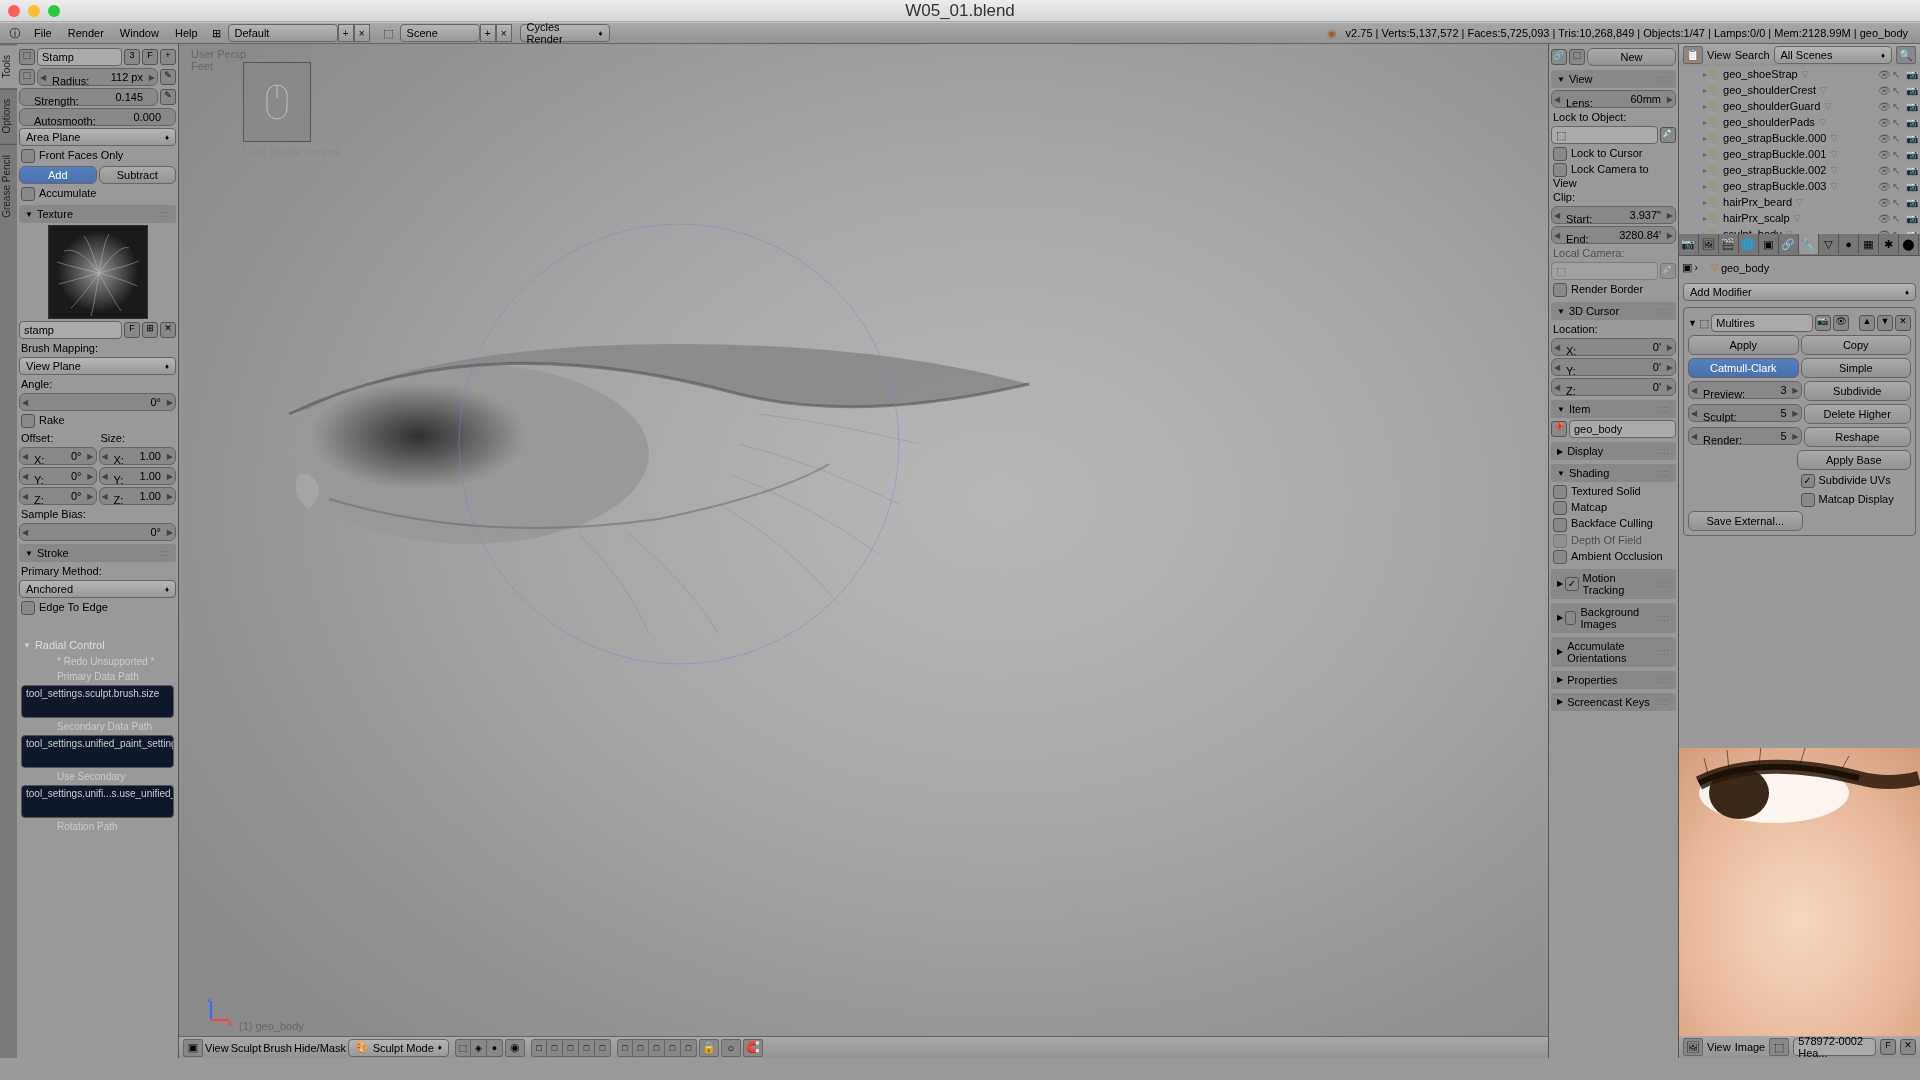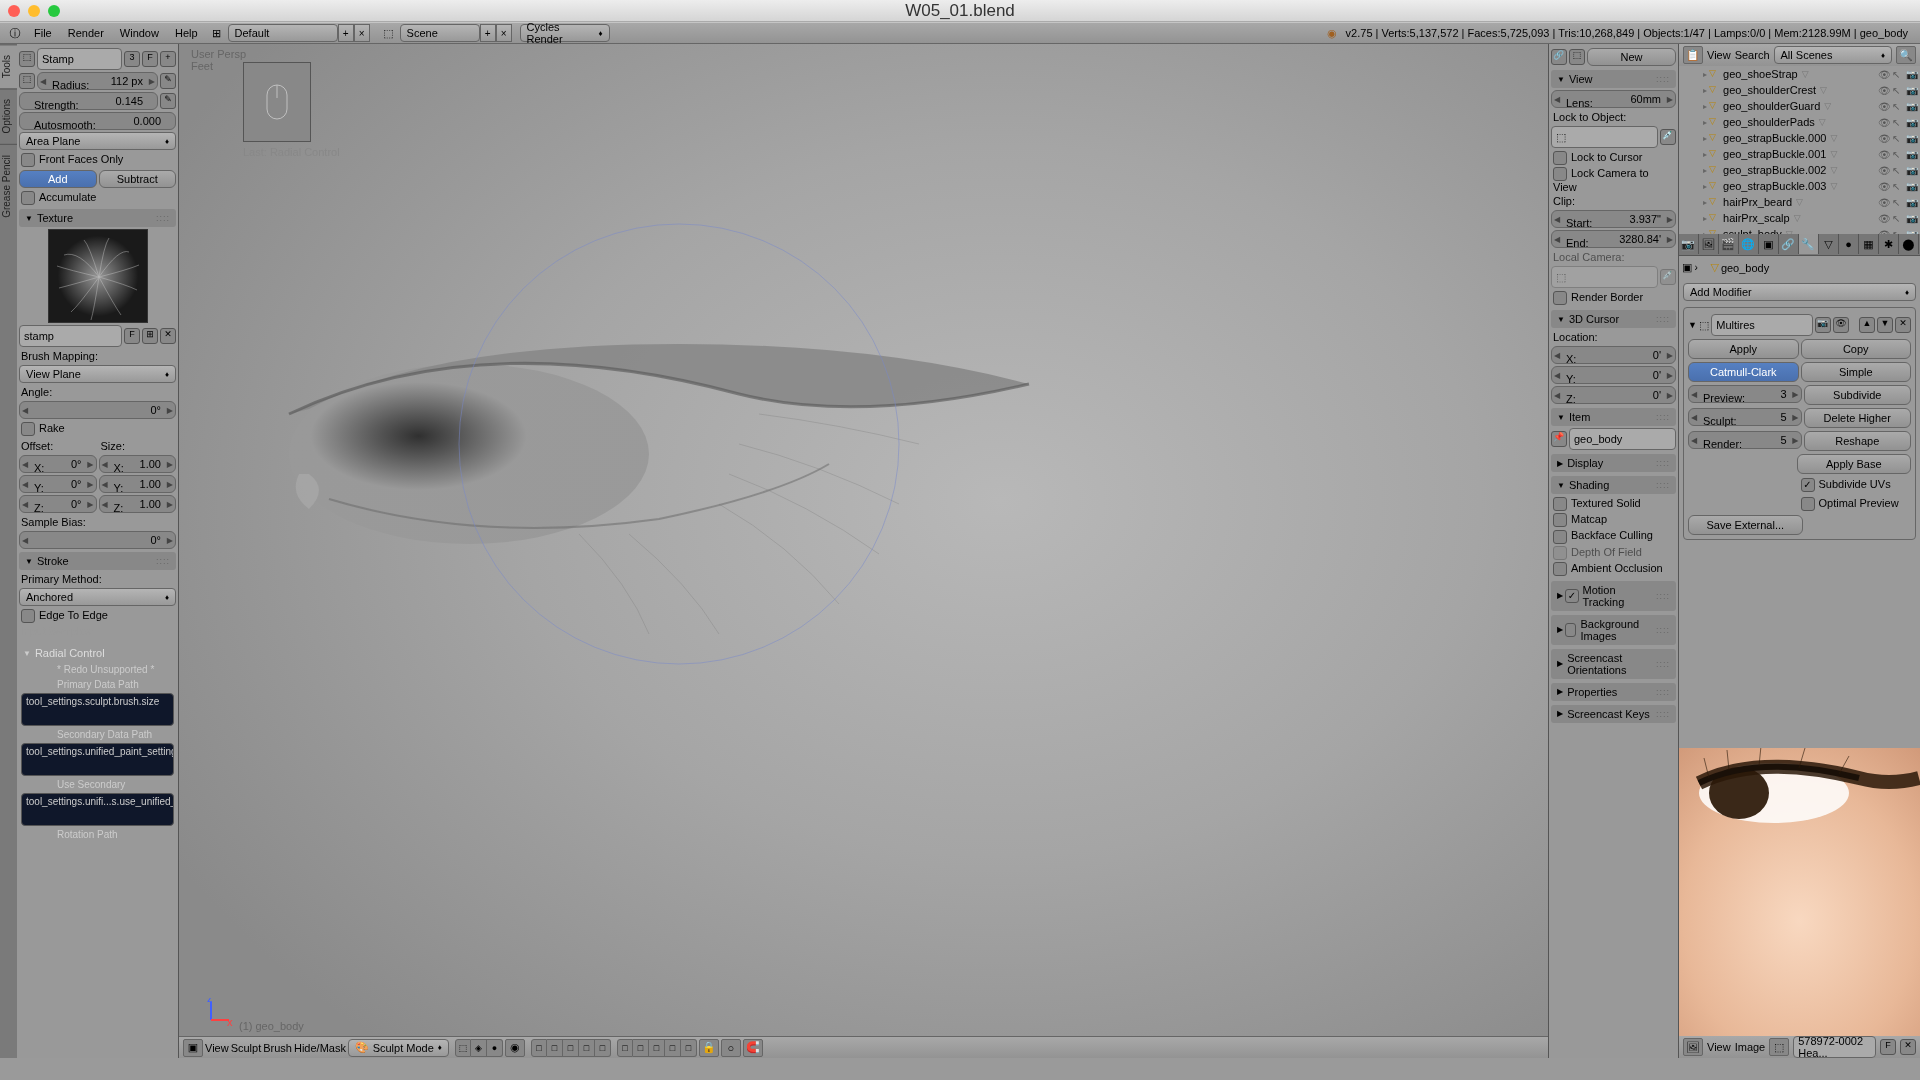--- a/index.html
+++ b/index.html
@@ -46,21 +46,21 @@
 .axis-widget { position: absolute; bottom: 30px; left: 24px; width: 30px; height: 30px; }
 .brush-preview-box { position: absolute; top: 18px; left: 64px; width: 68px; height: 80px; background: #888; border: 1px solid #555; display: flex; align-items: center; justify-content: center; }
 .last-op-label { position: absolute; top: 102px; left: 64px; color: #888; font-size: 11px; }
 
 .bottom-header { position: absolute; bottom: 0; left: 0; right: 0; height: 22px; background: linear-gradient(#a8a8a8, #939393); display: flex; align-items: center; padding: 0 4px; gap: 2px; border-top: 1px solid #666; }
 .mode-dropdown { background: linear-gradient(#b5b5b5,#999); border: 1px solid #666; border-radius: 4px; padding: 1px 6px; height: 18px; display: flex; align-items: center; }
 .icon-toggle { width: 20px; height: 18px; background: #888; border: 1px solid #666; display: flex; align-items: center; justify-content: center; border-radius: 2px; }
 
 .n-panel { width: 130px; background: #999; border-left: 1px solid #555; padding: 2px; overflow-y: auto; }
 .n-panel .panel-header { margin-top: 4px; }
-.text-field { background: #aaa; border: 1px solid #666; border-radius: 4px; padding: 10px 4px; display: flex; align-items: center; height: 18px; }
+.text-field { background: #aaa; border: 1px solid #666; border-radius: 4px; padding: 2px 4px; display: flex; align-items: center; height: 18px; }
 .closed-header::before { content: "▶"; }
 .props-tabs { height: 22px; background: #777; display: flex; border-bottom: 1px solid #555; }
 .props-tabs .ptab { width: 20px; height: 20px; display: flex; align-items: center; justify-content: center; border-right: 1px solid #555; }
 .props-tabs .ptab.active { background: #999; }
 .props-content { padding: 4px; flex: 1; }
 .wide-btn { background: linear-gradient(#aaa,#929292); border: 1px solid #666; border-radius: 6px; padding: 3px; text-align: center; color: #000; }
 .split-btns { display: flex; gap: 2px; margin-top: 3px; }
 .split-btns .half { flex: 1; }
 .btn-blue { background: linear-gradient(#5680c2,#4a70ae); color: #fff; }
 .outliner-header { height: 22px; background: linear-gradient(#a8a8a8, #939393); display: flex; align-items: center; padding: 0 4px; gap: 4px; }
@@ -518,21 +518,21 @@
         <span class="checkbox checked" style="margin-left:-2px"></span>
         <span>Motion Tracking</span>
         <span class="grip">::::</span>
       </div>
     <div class="panel-header closed-header">
         <span class="checkbox" style="margin-left:-2px"></span>
         <span>Background Images</span>
         <span class="grip">::::</span>
       </div>
     <div class="panel-header closed-header">
-        <span>Screencast Orientations</span>
+        <span>Accumulate Orientations</span>
         <span class="grip">::::</span>
       </div>
     <div class="panel-header closed-header">
         <span>Properties</span>
         <span class="grip">::::</span>
       </div>
     <div class="panel-header closed-header">
         <span>Screencast Keys</span>
         <span class="grip">::::</span>
       </div>
@@ -754,21 +754,21 @@
           <div class="split-btns">
               <div style="flex:1"></div>
               <div class="wide-btn half">Apply Base</div>
             </div>
           <div class="split-btns">
               <div style="flex:1"></div>
               <div class="dim-row half"><span class="checkbox checked"></span><span>Subdivide UVs</span></div>
             </div>
           <div class="split-btns">
               <div style="flex:1"></div>
-              <div class="dim-row half"><span class="checkbox"></span><span>Optimal Preview</span></div>
+              <div class="dim-row half"><span class="checkbox"></span><span>Matcap Display</span></div>
             </div>
           <div class="split-btns">
               <div class="wide-btn half">Save External...</div>
               <div style="flex:1"></div>
             </div>
         </div>
       </div>
     </div>
 
     <div class="right-image-wrap">

